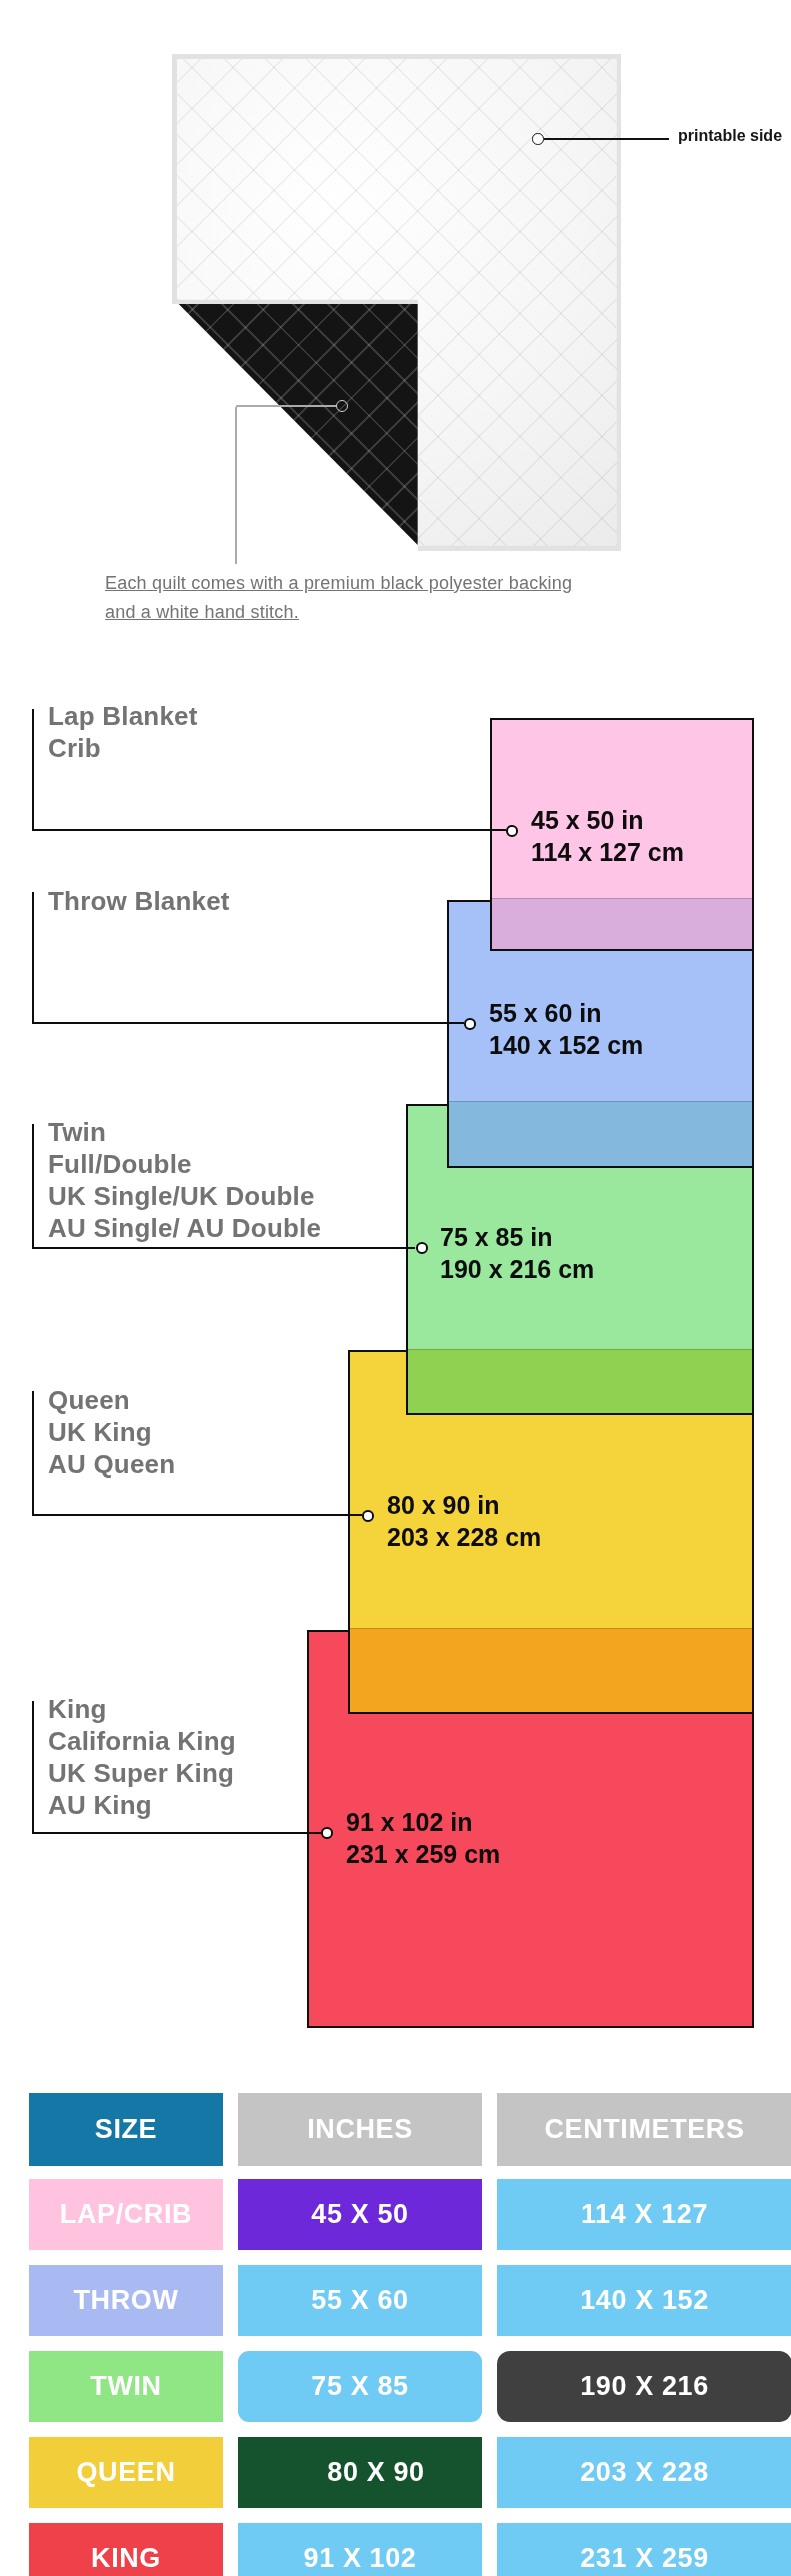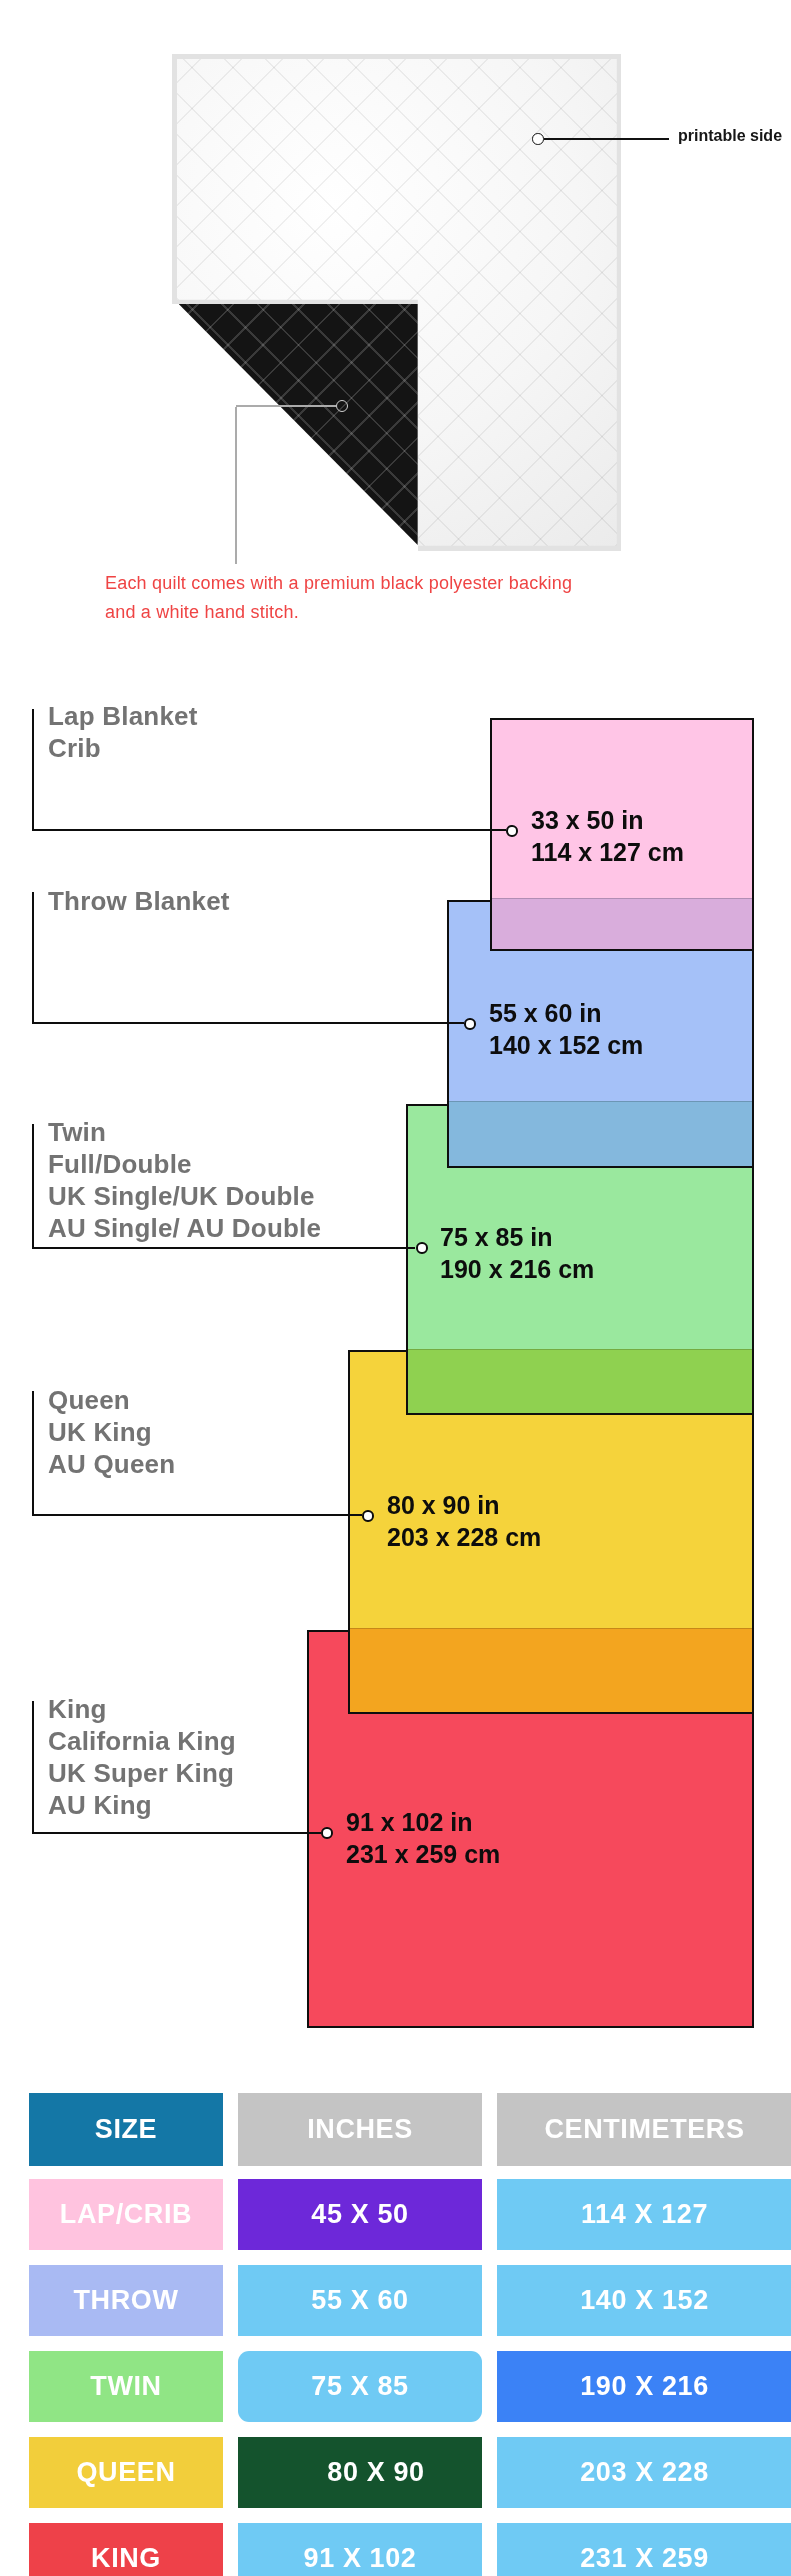--- a/index.html
+++ b/index.html
@@ -36,21 +36,21 @@
   .printable-line   { left:544px; top:138px; width:125px; height:1.9px; }
   .printable-label  {
     position:absolute; left:678px; top:124px; width:105px;
     font-size:16px; font-weight:600; color:#161616; line-height:1.45;
   }
   .backing-circle { left:336px; top:400px; width:12.4px; height:12.4px; border:1.9px solid #cfcfcf; background:transparent; }
   .backing-line-h { left:236px; top:405px; width:100px; height:1.9px; background:#ababab; }
   .backing-line-v { left:235px; top:407px; width:1.9px; height:157px; background:#ababab; }
   .caption {
     position:absolute; left:105px; top:569px; width:478px;
-    font-size:18px; color:#ef4444; line-height:1.6; letter-spacing:0.2px;
+    font-size:18px; color:#737373; line-height:1.6; letter-spacing:0.2px;text-decoration:underline;
   }
   
   .size-rect { position:absolute; border:2.9px solid #0e0e0e; }
   .rect-lap   { left:490px; top:718px;  width:264px; height:233px; z-index:5; }
   .rect-throw { left:447px; top:900px;  width:307px; height:268px; z-index:4; }
   .rect-twin  { left:406px; top:1104px; width:348px; height:311px; z-index:3; }
   .rect-queen { left:348px; top:1350px; width:406px; height:364px; z-index:2; }
   .rect-king  { left:307px; top:1630px; width:447px; height:398px; z-index:1; }
   .overlap-band {
     position:absolute; left:0; right:0; bottom:0;
@@ -141,21 +141,21 @@
   </div>
 
   <div class="size-label lbl-lap">
     <div>Lap Blanket</div>
     <div>Crib</div>
   </div>
   <div class="tick tick-lap"></div>
   <div class="lead lead-lap"></div>
   <div class="dot dot-lap"></div>
   <div class="dims dims-lap">
-    <div>33 x 50 in</div>
+    <div>45 x 50 in</div>
     <div>114 x 127 cm</div>
   </div>
 
   <div class="size-label lbl-throw">
     <div>Throw Blanket</div>
   </div>
   <div class="tick tick-throw"></div>
   <div class="lead lead-throw"></div>
   <div class="dot dot-throw"></div>
   <div class="dims dims-throw">
@@ -212,21 +212,21 @@
     <div class="cell" style="background: rgb(255, 195, 223);">LAP/CRIB</div>
     <div class="cell" style="background: #6d28d9;">45 X 50</div>
     <div class="cell" style="background: rgb(111, 202, 244);">114 X 127</div>
 
     <div class="cell" style="background: rgb(169, 186, 243);">THROW</div>
     <div class="cell" style="background: rgb(111, 202, 244);">55 X 60</div>
     <div class="cell" style="background: rgb(111, 202, 244);">140 X 152</div>
 
     <div class="cell" style="background: rgb(144, 229, 133);">TWIN</div>
     <div class="cell" style="background: rgb(111, 202, 244); border-radius: 11px;">75 X 85</div>
-    <div class="cell" style="background: #3b82f6;">190 X 216</div>
+    <div class="cell" style="background: #404040; border-radius: 13px;">190 X 216</div>
 
     <div class="cell" style="background: rgb(242, 206, 59);">QUEEN</div>
     <div class="cell" style="background: #14532d; padding-left: 32px;">80 X 90</div>
     <div class="cell" style="background: rgb(111, 202, 244); text-align: center;">203 X 228</div>
 
     <div class="cell" style="background: rgb(238, 65, 73);">KING</div>
     <div class="cell" style="background: rgb(111, 202, 244);">91 X 102</div>
     <div class="cell" style="background: rgb(111, 202, 244);">231 X 259</div>
   </div>
 

